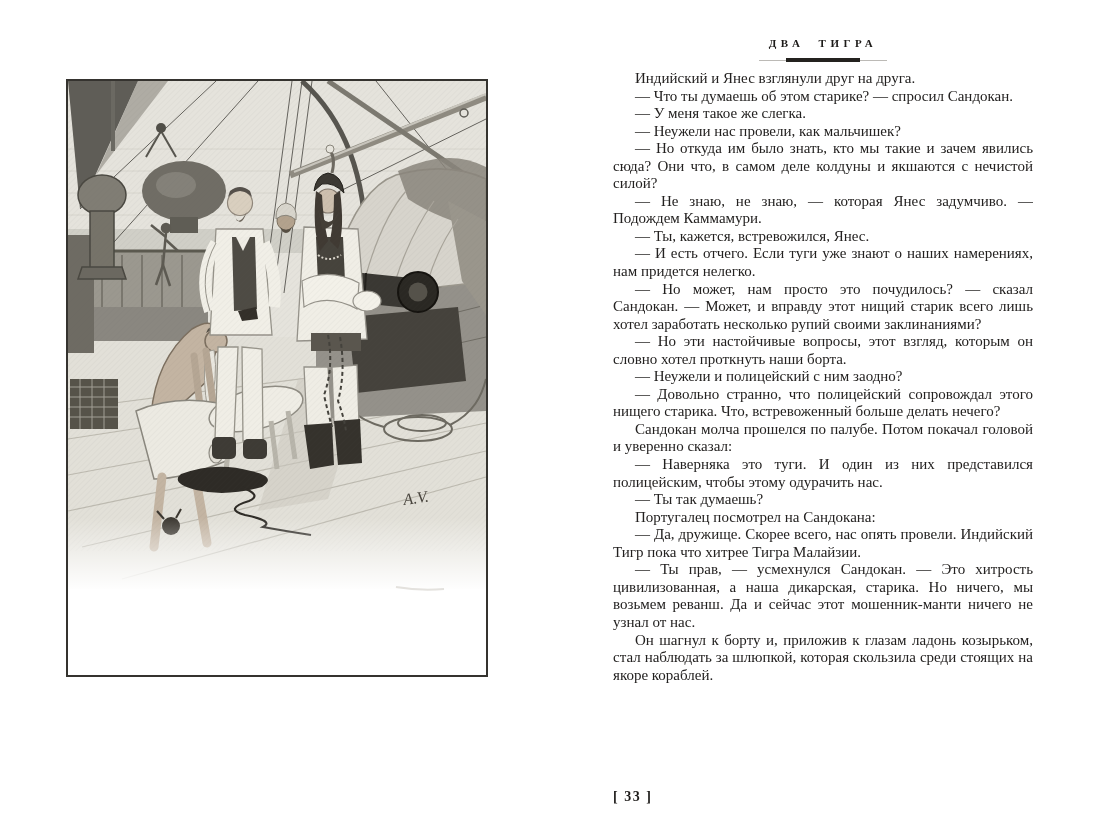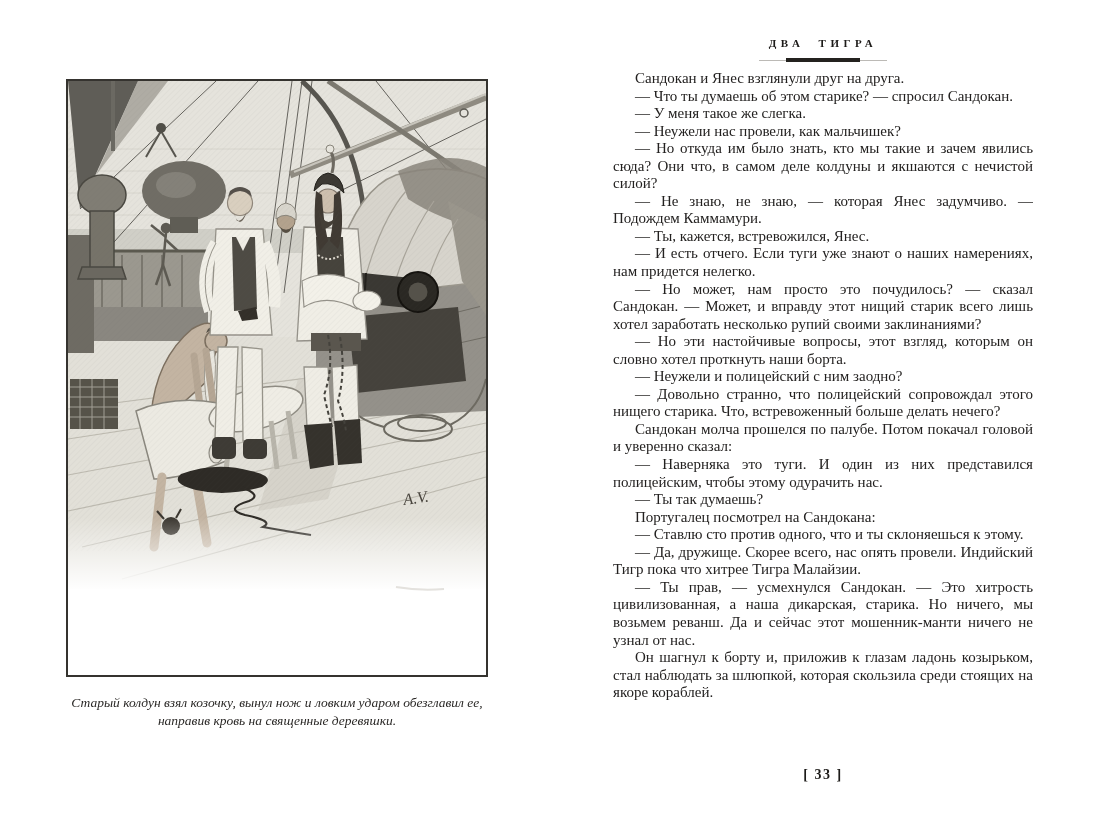--- a/index.html
+++ b/index.html
@@ -33,22 +33,22 @@
   .divider .thick{position:absolute;left:27px;width:74px;top:0;height:3.5px;background:#24221f;}
 
   .body-text{
     position:absolute;left:613px;top:70px;width:420px;height:690px;
     font-size:15px;line-height:17.55px;overflow:hidden;
   }
   .body-text p.para{
     margin:0;text-indent:22px;text-align:justify;
   }
   .page-number{
-    position:absolute;left:613px;top:767px;width:420px;
-    text-align:center;font-size:14px;font-weight:bold;letter-spacing:1.5px;
+    position:absolute;left:613px;top:789px;width:420px;
+    font-size:14px;font-weight:bold;letter-spacing:1.5px;
     color:#1d1b19;
     font-family:Liberation Serif, serif;
   }
 </style>
 </head>
 <body>
 
 <div class="spread">
 
   <div class="illustration">
@@ -269,49 +269,44 @@
       <rect x="2" y="438" width="418" height="74" fill="url(#fadeGrad)"></rect>
       <rect x="2" y="510" width="418" height="86" fill="#ffffff"></rect>
       <path d="M 330 508 q 24 4 48 2" stroke="#c9c6bd" stroke-width="2" fill="none" opacity="0.5"></path>
 
       <text x="338" y="426" font-size="16" font-style="italic" fill="#4a463f" font-family="Liberation Serif, DejaVu Serif, serif" transform="rotate(-8 338 426)">A.V.</text>
 
       <rect x="1" y="1" width="420" height="596" fill="none" stroke="#35332f" stroke-width="2"></rect>
     </svg>
   </div>
 
-  <div class="caption">
-    <div>Старый колдун взял козочку, вынул нож и ловким ударом обезглавил ее,</div>
-    <div>направив кровь на священные деревяшки.</div>
-  </div>
 
   <div class="running-head">ДВА ТИГРА</div>
   <div class="divider">
     <span class="thin"></span>
     <span class="thick"></span>
   </div>
 
   <div class="body-text">
-      <p class="para">Сандокан и Янес взглянули друг на друга.</p>
+      <p class="para">Индийский и Янес взглянули друг на друга.</p>
       <p class="para">— Что ты думаешь об этом старике? — спросил Сандокан.</p>
       <p class="para">— У меня такое же слегка.</p>
       <p class="para">— Неужели нас провели, как мальчишек?</p>
       <p class="para">— Но откуда им было знать, кто мы такие и зачем явились сюда? Они что, в самом деле колдуны и якшаются с нечистой силой?</p>
       <p class="para">— Не знаю, не знаю, — которая Янес задумчиво. — Подождем Каммамури.</p>
       <p class="para">— Ты, кажется, встревожился, Янес.</p>
       <p class="para">— И есть отчего. Если туги уже знают о наших намерениях, нам придется нелегко.</p>
       <p class="para">— Но может, нам просто это почудилось? — сказал Сандокан. — Может, и вправду этот нищий старик всего лишь хотел заработать несколько рупий своими заклинаниями?</p>
       <p class="para">— Но эти настойчивые вопросы, этот взгляд, которым он словно хотел проткнуть наши борта.</p>
       <p class="para">— Неужели и полицейский с ним заодно?</p>
       <p class="para">— Довольно странно, что полицейский сопровождал этого нищего старика. Что, встревоженный больше делать нечего?</p>
       <p class="para">Сандокан молча прошелся по палубе. Потом покачал головой и уверенно сказал:</p>
       <p class="para">— Наверняка это туги. И один из них представился полицейским, чтобы этому одурачить нас.</p>
       <p class="para">— Ты так думаешь?</p>
       <p class="para">Португалец посмотрел на Сандокана:</p>
-      <p class="para">— Ставлю сто против одного, что и ты склоняешься к этому.</p>
       <p class="para">— Да, дружище. Скорее всего, нас опять провели. Индийский Тигр пока что хитрее Тигра Малайзии.</p>
       <p class="para">— Ты прав, — усмехнулся Сандокан. — Это хитрость цивилизованная, а наша дикарская, старика. Но ничего, мы возьмем реванш. Да и сейчас этот мошенник-манти ничего не узнал от нас.</p>
       <p class="para">Он шагнул к борту и, приложив к глазам ладонь козырьком, стал наблюдать за шлюпкой, которая скользила среди стоящих на якоре кораблей.</p>
     </div>
 
   <div class="page-number">[ 33 ]</div>
 
 </div>
 
 </body></html>

